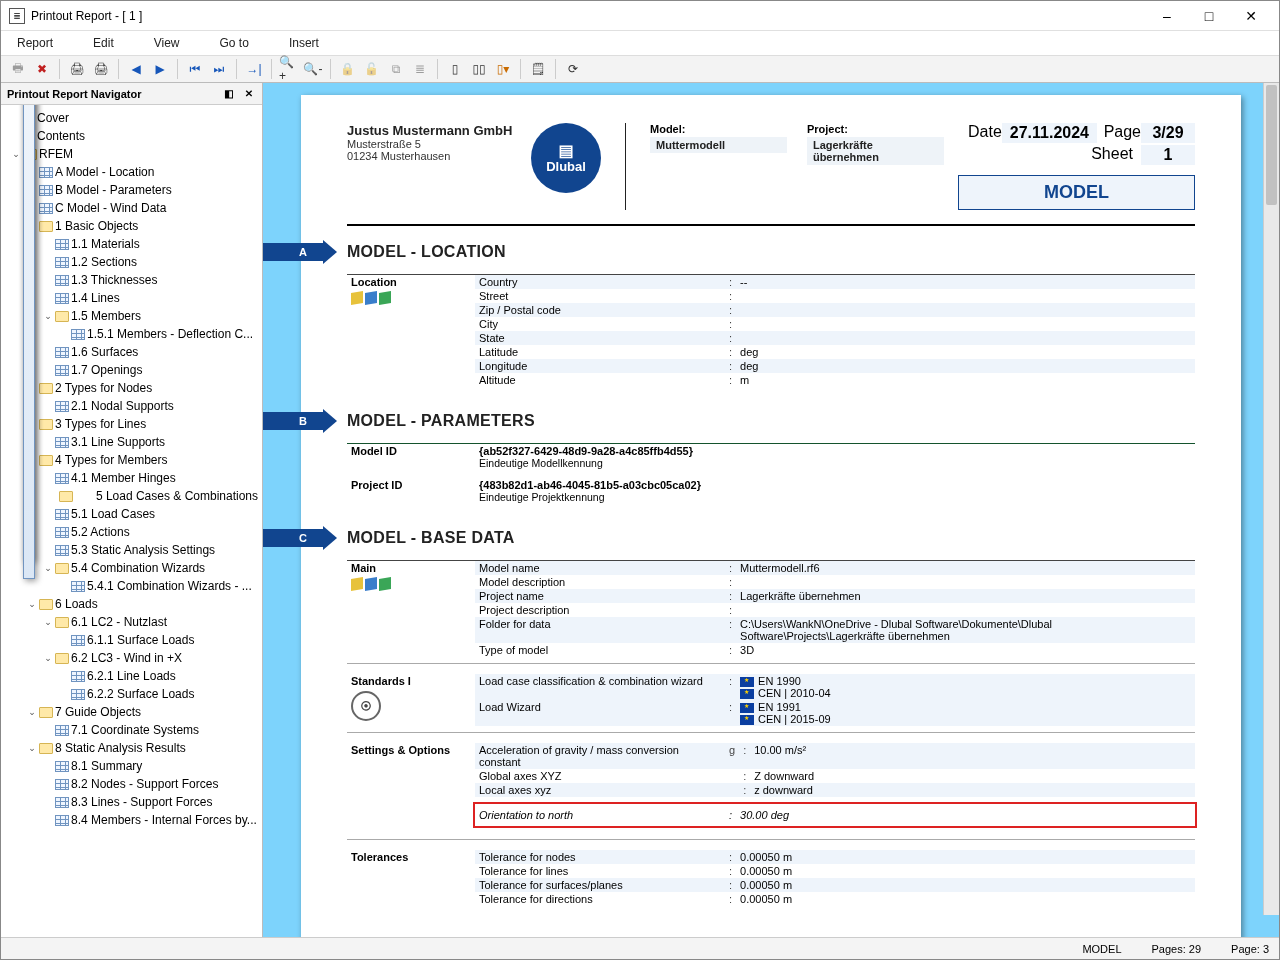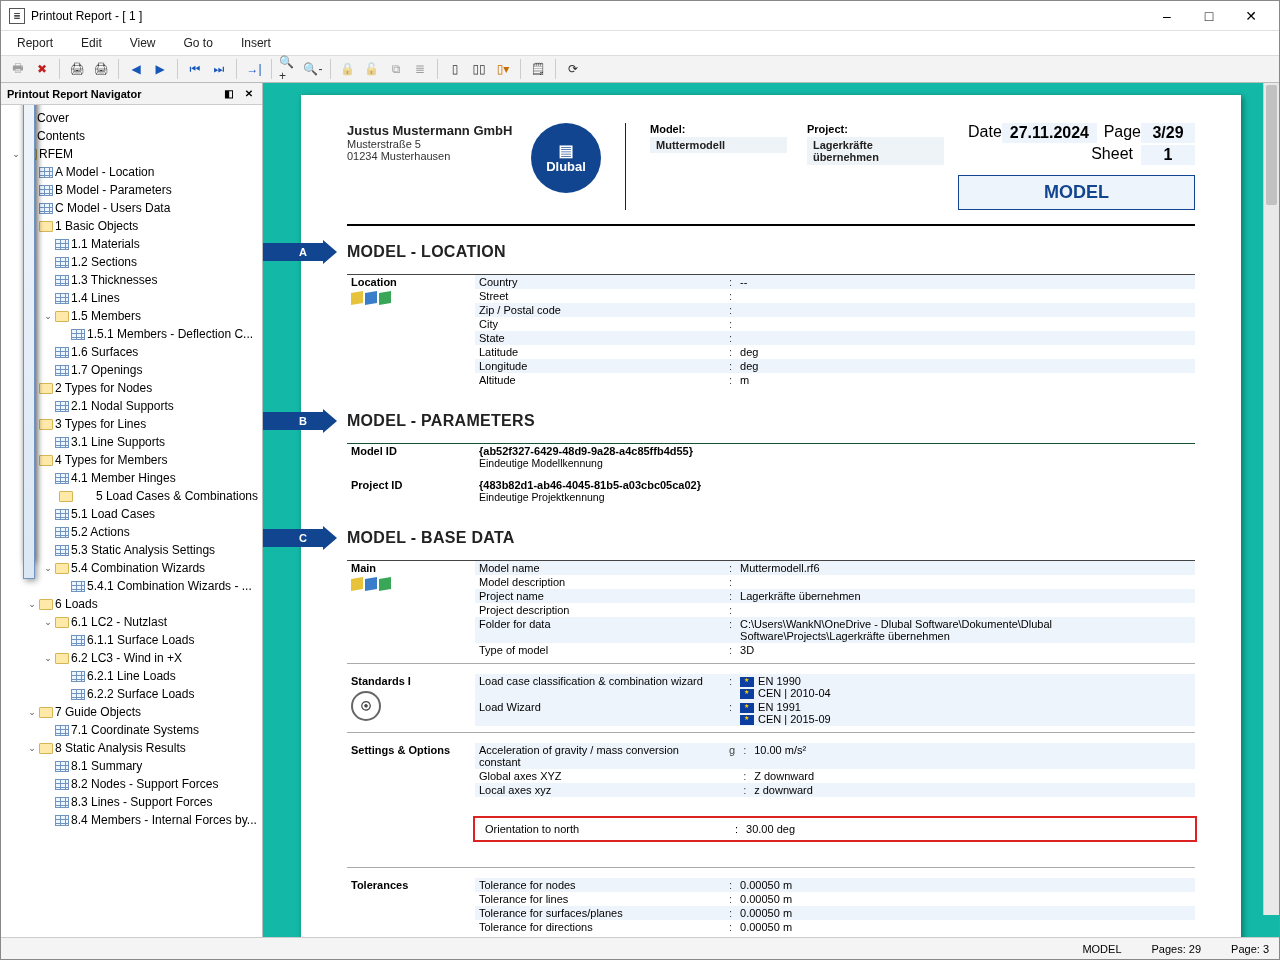--- a/index.html
+++ b/index.html
@@ -5,21 +5,21 @@
 * { box-sizing: border-box; margin: 0; padding: 0; }
 body { font-family: "Segoe UI", Tahoma, Arial, sans-serif; font-size: 12px; background: #fff; color: #000; overflow: hidden; }
 .window { width: 1280px; height: 960px; display: flex; flex-direction: column; border: 1px solid #888; background: #f0f0f0; position: relative; }
 
 .titlebar { height: 30px; background: #fff; display: flex; align-items: center; padding: 0 8px; border-bottom: 1px solid #e0e0e0; }
 .titlebar .title-icon { width: 16px; height: 16px; border: 1px solid #555; margin-right: 6px; display: flex; align-items: center; justify-content: center; font-size: 9px; }
 .titlebar .title-text { flex: 1; font-size: 12px; }
 .win-controls { display: flex; gap: 2px; }
 .win-btn { width: 40px; height: 26px; display: flex; align-items: center; justify-content: center; font-size: 14px; cursor: pointer; }
 
-.menubar { height: 24px; background: #fff; display: flex; align-items: center; padding: 0 6px; gap: 8px; }
+.menubar { height: 24px; background: #fff; display: flex; align-items: center; padding: 0 6px; gap: 20px; }
 .menubar .menuitem { padding: 3px 10px; font-size: 12px; color: #222; cursor: pointer; }
 
 .toolbar { height: 28px; background: #f3f3f3; border-top: 1px solid #ddd; border-bottom: 1px solid #bbb; display: flex; align-items: center; padding: 0 6px; gap: 2px; }
 .toolbar .tb { width: 22px; height: 22px; display:flex; align-items:center; justify-content:center; cursor:pointer; border:1px solid transparent; font-size: 12px; color:#333; }
 .toolbar .sep { width: 1px; height: 20px; background: #ccc; margin: 0 4px; }
 .toolbar .tb.disabled { opacity: 0.45; cursor: default; }
 
 .body { flex: 1; display: flex; overflow: hidden; }
 
 .navpanel { width: 262px; background: #fff; border-right: 1px solid #bbb; display: flex; flex-direction: column; }
@@ -32,21 +32,21 @@
 .ic { width:16px; height:14px; display:inline-flex; align-items:center; justify-content:center; margin-right:2px; }
 .ic.fold { background:#ffe9a8; border:1px solid #d6b554; width:14px; height:11px; border-radius:1px; }
 .ic.page { border:1px solid #7094c0; width:12px; height:12px; background:linear-gradient(#fff,#dbe7f5); }
 .ic.grid { border:1px solid #7094c0; width:14px; height:11px; background:
   linear-gradient(#7094c0,#7094c0) 0 3px/100% 1px no-repeat,
   linear-gradient(#7094c0,#7094c0) 0 7px/100% 1px no-repeat,
   linear-gradient(#7094c0,#7094c0) 4px 0/1px 100% no-repeat,
   linear-gradient(#7094c0,#7094c0) 9px 0/1px 100% no-repeat,
   #eef5ff; }
 
-.docarea { flex:1; background:#14b8a6; overflow:auto; display:flex; flex-direction:column; align-items:center; padding: 12px 0 28px 0; position:relative; }
+.docarea { flex:1; background:#7dd3fc; overflow:auto; display:flex; flex-direction:column; align-items:center; padding: 12px 0 28px 0; position:relative; }
 .page { width: 940px; min-height: 886px; background:#fff; box-shadow: 2px 2px 6px rgba(0,0,0,.4); position:relative; }
 .phdr { display:flex; padding: 28px 46px 14px 46px; gap: 14px; }
 .company-block { flex: 0 0 170px; }
 .company-block .cname { font-weight:700; font-size: 13px; color:#222; }
 .company-block .cline { font-size: 11px; color:#333; }
 .logo { width: 70px; height: 70px; border-radius: 50%; background:#11458f; color:#fff; display:flex; flex-direction:column; align-items:center; justify-content:center; font-weight:700; font-size: 13px; }
 .logo .bridge { font-size: 16px; line-height: 1; }
 .vline { width:1px; background:#222; margin: 0 10px; }
 .midcol { flex:1; }
 .midrow { display:flex; gap: 20px; margin-bottom: 6px; }
@@ -73,21 +73,21 @@
 .tbl .k { width: 250px; }
 .tbl .sep { width: 10px; text-align:center; color:#444; }
 .tbl .v { }
 .rowodd { background:#eef4fb; }
 .icon-cubes { display:flex; gap:2px; margin-top:4px; }
 .icon-cubes span { width:12px; height:12px; display:inline-block; transform: skewY(-10deg); }
 .cub1{background:#e7c23b;} .cub2{background:#3a7ecb;} .cub3{background:#3aa657;}
 .std-icon { width:30px; height:30px; border:2px solid #666; border-radius:50%; margin-top:4px; display:flex; align-items:center; justify-content:center; color:#444; font-weight:700; }
 .eu { display:inline-block; width:14px; height:10px; background:#0b3ea0; margin-right:4px; vertical-align:middle; position:relative; }
 .eu::after { content:"★"; color:#ffd200; position:absolute; font-size:6px; left:4px; top:-1px; }
-.redcallout { border: 2.5px solid #d22; padding: 4px 6px; margin: 18px -6px; }
+.redcallout { border: 2.5px solid #d22; padding: 4px 0; margin: 4px -6px; font-style: italic; }
 .subhr { border:none; border-top:1px solid #aaa; margin: 6px 0;}
 
 .statusbar { height: 22px; background:#f4f4f4; border-top:1px solid #ccc; display:flex; align-items:center; font-size:11px; padding:0 10px; justify-content: flex-end; gap: 30px; }
 .status-left { flex:1; }
 .scrollbar-v { position:absolute; right:0; top:0; bottom:22px; width:16px; background:#e9e9e9; border-left:1px solid #ccc; }
 .scrollbar-v .thumb { position:absolute; left:2px; right:2px; top:2px; height:120px; background:#c1c1c1; border-radius:2px; }
 </style>
 </head>
 <body>
 
@@ -173,21 +173,21 @@
             <span>A Model - Location</span>
           </div>
           <div class="tree-row" style="padding-left: 16px;">
             <span class="tw"></span>
             <span class="ic grid"></span>
             <span>B Model - Parameters</span>
           </div>
           <div class="tree-row" style="padding-left: 16px;">
             <span class="tw"></span>
             <span class="ic grid"></span>
-            <span>C Model - Users Data</span>
+            <span>C Model - Wind Data</span>
           </div>
           <div class="tree-row" style="padding-left: 16px;">
             <span class="tw">⌄</span>
             <span class="ic fold"></span>
             <span>1 Basic Objects</span>
           </div>
           <div class="tree-row" style="padding-left: 32px;">
             <span class="tw"></span>
             <span class="ic grid"></span>
             <span>1.1 Materials</span>

